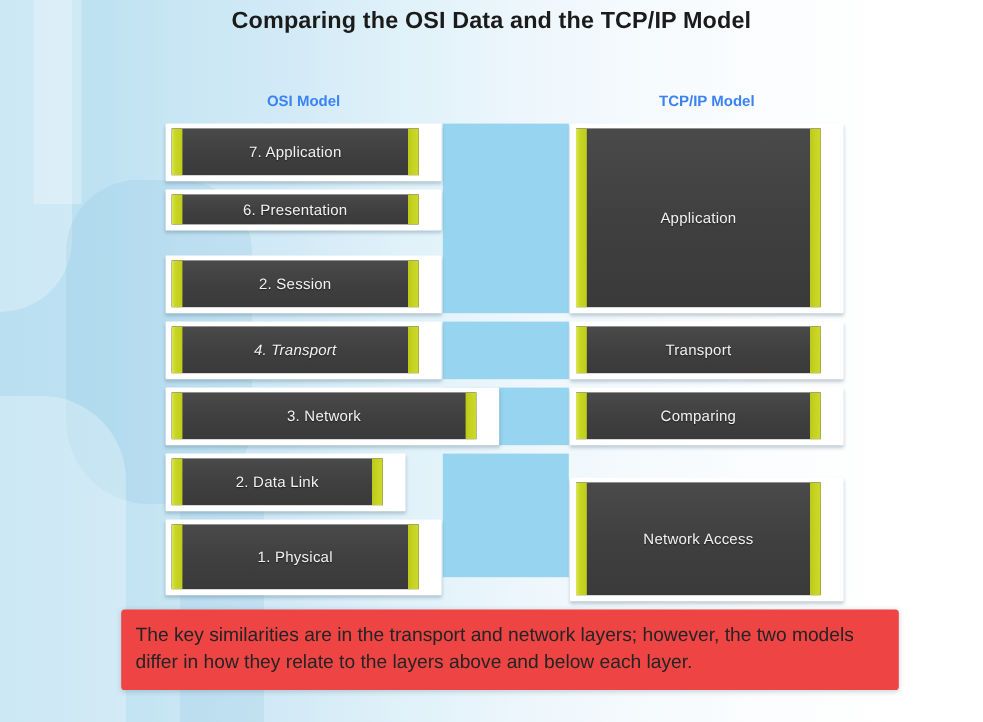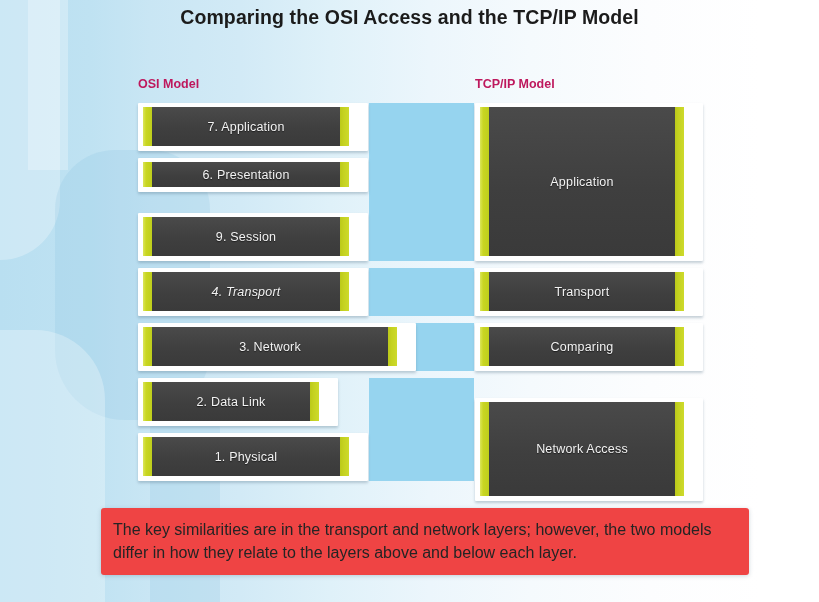--- a/index.html
+++ b/index.html
@@ -50,22 +50,22 @@
     color: #1b1b1b;
     letter-spacing: 0.1px;
   }
 
   
   .col-head {
     position: absolute;
     top: 77px;
     font-size: 12.5px;
     font-weight: bold;
-    color: #be185d;
-    text-align: left;
+    color: #3b82f6;
+    text-align: center;
   }
   #osi-head    { left: 138px; width: 230px; }
   #tcpip-head  { left: 475px; width: 228px; }
 
   
   .band-seg {
     position: absolute;
     left: 369px;
     width: 105px;
     background: #96d4ef;
@@ -133,21 +133,21 @@
 <body>
 
 <div id="bg-gradient">
   <div class="bg-shape" style="left:-60px; top:-40px; width:120px; height:300px; border-radius:0 0 60px 60px;"></div>
   <div class="bg-shape dark" style="left:55px; top:150px; width:155px; height:270px; border-radius:60px 60px 70px 70px;"></div>
   <div class="bg-shape" style="left:-90px; top:330px; width:195px; height:290px; border-radius:0 70px 0 0;"></div>
   <div class="bg-shape dark" style="left:150px; top:395px; width:70px; height:215px; border-radius:34px 34px 0 0;"></div>
   <div class="bg-shape" style="left:28px; top:-20px; width:40px; height:190px;"></div>
 </div>
 
-<div id="title">Comparing the OSI Access and the TCP/IP Model</div>
+<div id="title">Comparing the OSI Data and the TCP/IP Model</div>
 
 <div class="col-head" id="osi-head">OSI Model</div>
 <div class="col-head" id="tcpip-head">TCP/IP Model</div>
 
 <div id="band-layer">
     <div class="band-seg" style="top: 103px; height: 158px;"></div>
     <div class="band-seg" style="top: 268px; height: 48px;"></div>
     <div class="band-seg" style="top: 323px; height: 48px;"></div>
     <div class="band-seg" style="top: 378px; height: 103px;"></div>
   </div>
@@ -158,39 +158,39 @@
         <span class="layer-label">7. Application</span>
       </div>
     </div>
     <div class="layer" style="left: 138px; top: 158px; width: 230px; height: 34px;">
       <div class="inner">
         <span class="layer-label">6. Presentation</span>
       </div>
     </div>
     <div class="layer" style="left: 138px; top: 213px; width: 230px; height: 48px;">
       <div class="inner">
-        <span class="layer-label">9. Session</span>
+        <span class="layer-label">2. Session</span>
       </div>
     </div>
     <div class="layer" style="left: 138px; top: 268px; width: 230px; height: 48px; font-style: italic;">
       <div class="inner">
         <span class="layer-label">4. Transport</span>
       </div>
     </div>
     <div class="layer" style="left: 138px; top: 323px; width: 278px; height: 48px;">
       <div class="inner">
         <span class="layer-label">3. Network</span>
       </div>
     </div>
     <div class="layer" style="left: 138px; top: 378px; width: 200px; height: 48px;">
       <div class="inner">
         <span class="layer-label">2. Data Link</span>
       </div>
     </div>
-    <div class="layer" style="left: 138px; top: 433px; width: 230px; height: 48px;">
+    <div class="layer" style="left: 138px; top: 433px; width: 230px; height: 63px;">
       <div class="inner">
         <span class="layer-label">1. Physical</span>
       </div>
     </div>
   </div>
 
 <div id="tcpip-stack">
     <div class="layer" style="left: 475px; top: 103px; width: 228px; height: 158px;">
       <div class="inner">
         <span class="layer-label">Application</span>

